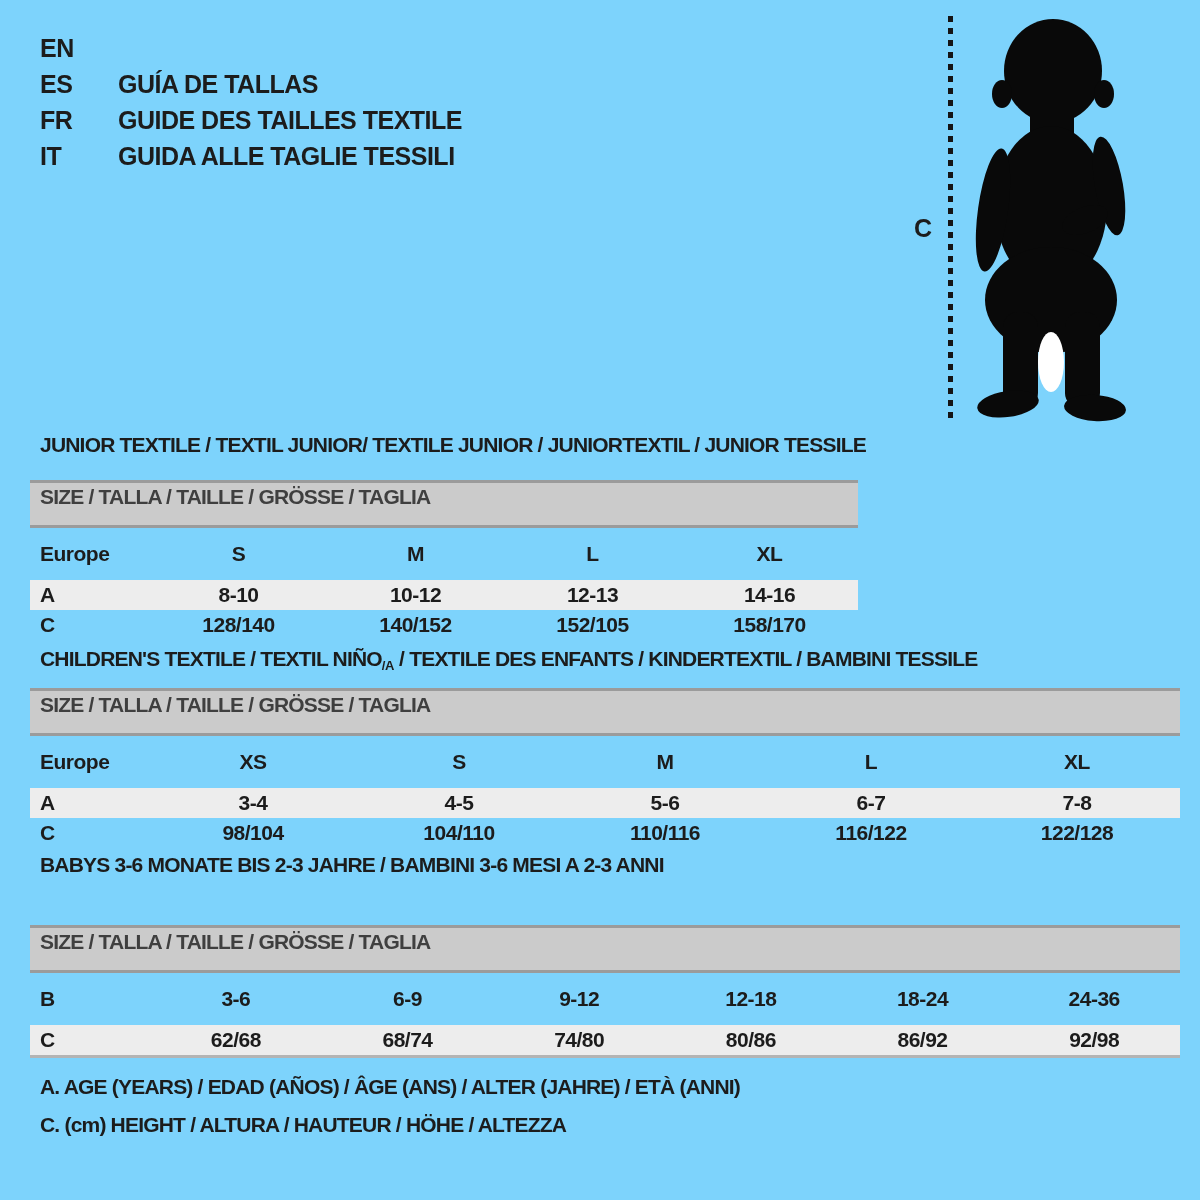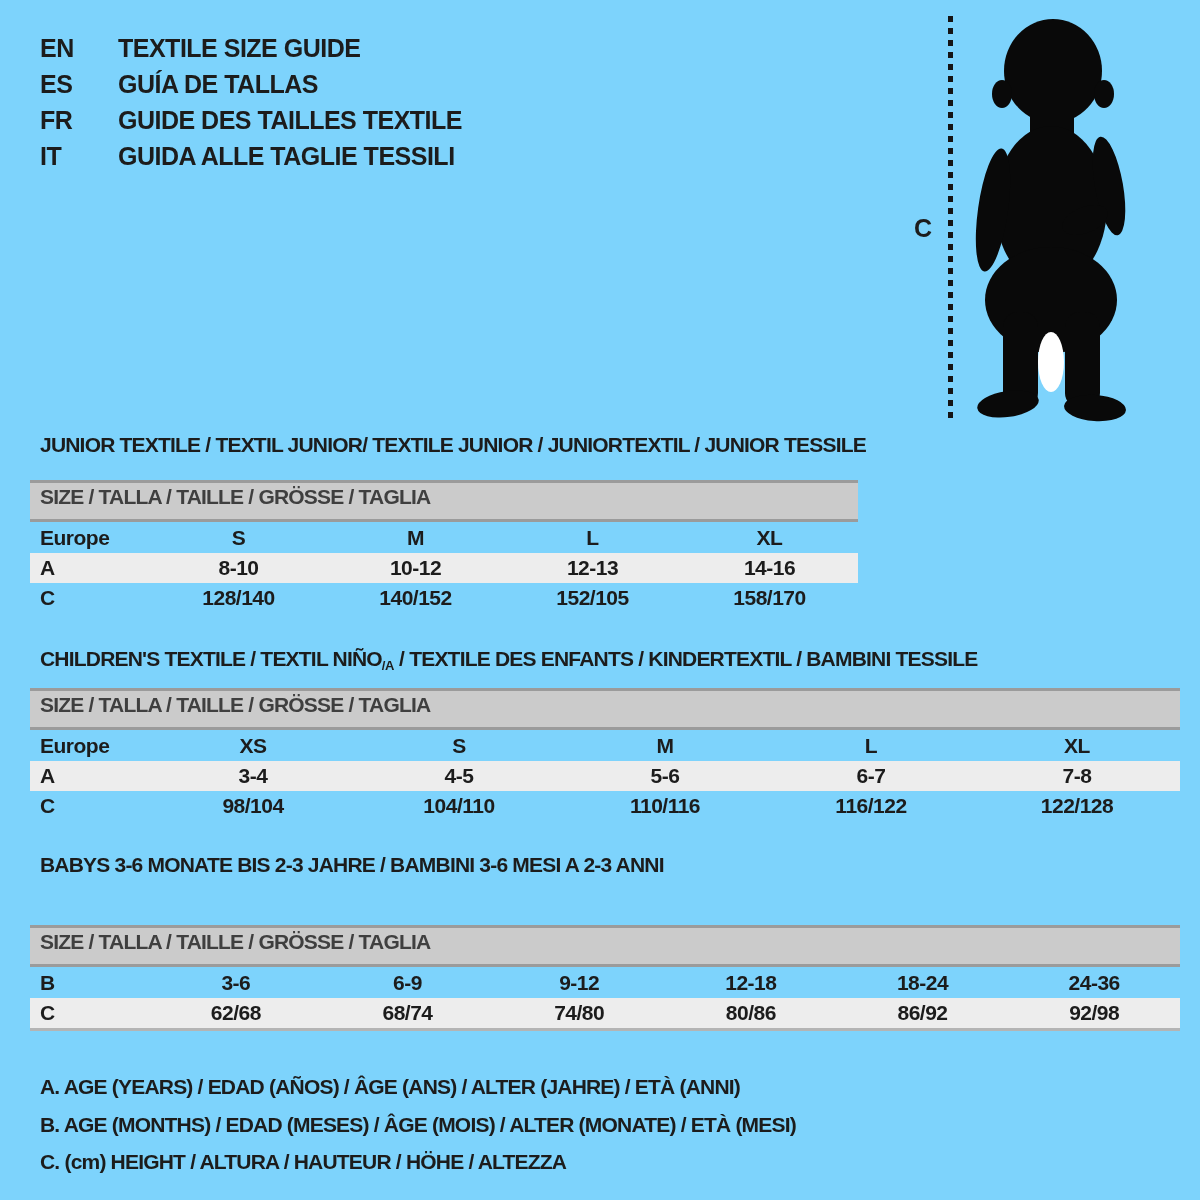--- a/index.html
+++ b/index.html
@@ -17,44 +17,43 @@
                background:repeating-linear-gradient(to bottom, #151515 0 6px, transparent 6px 12px); }
   .c-label { position:absolute; left:914px; top:214px; font-size:25px; letter-spacing:-0.5px; }
   .figure-svg { position:absolute; left:956px; top:14px; }
 
   
   .heading { position:absolute; left:40px; font-size:21px; letter-spacing:-0.8px; line-height:37px; white-space:nowrap; }
   .heading .sub { font-size:13px; position:relative; top:4px; letter-spacing:-0.4px; }
 
   
   .stable { position:absolute; left:30px; }
-  .size-bar { height:42px; background:#cbcbcb; border-top:3px solid #9b9b9b; border-bottom:3px solid #9b9b9b;
+  .size-bar { height:48px; background:#cbcbcb; border-top:3px solid #9b9b9b; border-bottom:3px solid #9b9b9b;
               color:#3f3f3f; font-size:21px; letter-spacing:-0.8px; padding-left:10px; line-height:27px; }
   .trow { display:flex; height:30px; align-items:center; font-size:21px; letter-spacing:-0.5px; }
-  .trow.tall { height:31px; }
+  .trow.tall { height:52px; }
   .trow.shaded { background:#ededed; }
   .tlabel { width:120px; padding-left:10px; flex:0 0 120px; }
   .tcell { flex:1; text-align:center; }
   .stable.edge-bottom { border-bottom:3px solid #b4b4b4; }
   #junior-table { top:480px; width:828px; }
   #children-table { top:688px; width:1150px; }
   #babies-table { top:925px; width:1150px; }
 
   
   .footnotes { position:absolute; left:40px; top:1068px; font-size:21px; letter-spacing:-0.8px; line-height:37.5px; }
 </style>
 </head>
 <body>
 
 <div class="page">
 
   <div class="langs">
     <div class="lang-row">
       <span class="lang-code">EN</span>
-      <span class="lang-title">TEXTILE SIZE GUIDE</span>
     </div>
     <div class="lang-row">
       <span class="lang-code">ES</span>
       <span class="lang-title">GUÍA DE TALLAS</span>
     </div>
     <div class="lang-row">
       <span class="lang-code">FR</span>
       <span class="lang-title">GUIDE DES TAILLES TEXTILE</span>
     </div>
     <div class="lang-row">
@@ -159,17 +158,16 @@
         <div class="tcell">68/74</div>
         <div class="tcell">74/80</div>
         <div class="tcell">80/86</div>
         <div class="tcell">86/92</div>
         <div class="tcell">92/98</div>
       </div>
     </div>
 
   <div class="footnotes">
     <div>A. AGE (YEARS) / EDAD (AÑOS) / ÂGE (ANS) / ALTER (JAHRE) / ETÀ (ANNI)</div>
-    <div>B. AGE (MONTHS) / EDAD (MESES) / ÂGE (MOIS) / ALTER (MONATE) / ETÀ (MESI)</div>
     <div>C. (cm) HEIGHT / ALTURA / HAUTEUR / HÖHE / ALTEZZA</div>
   </div>
 
 </div>
 
 </body></html>

